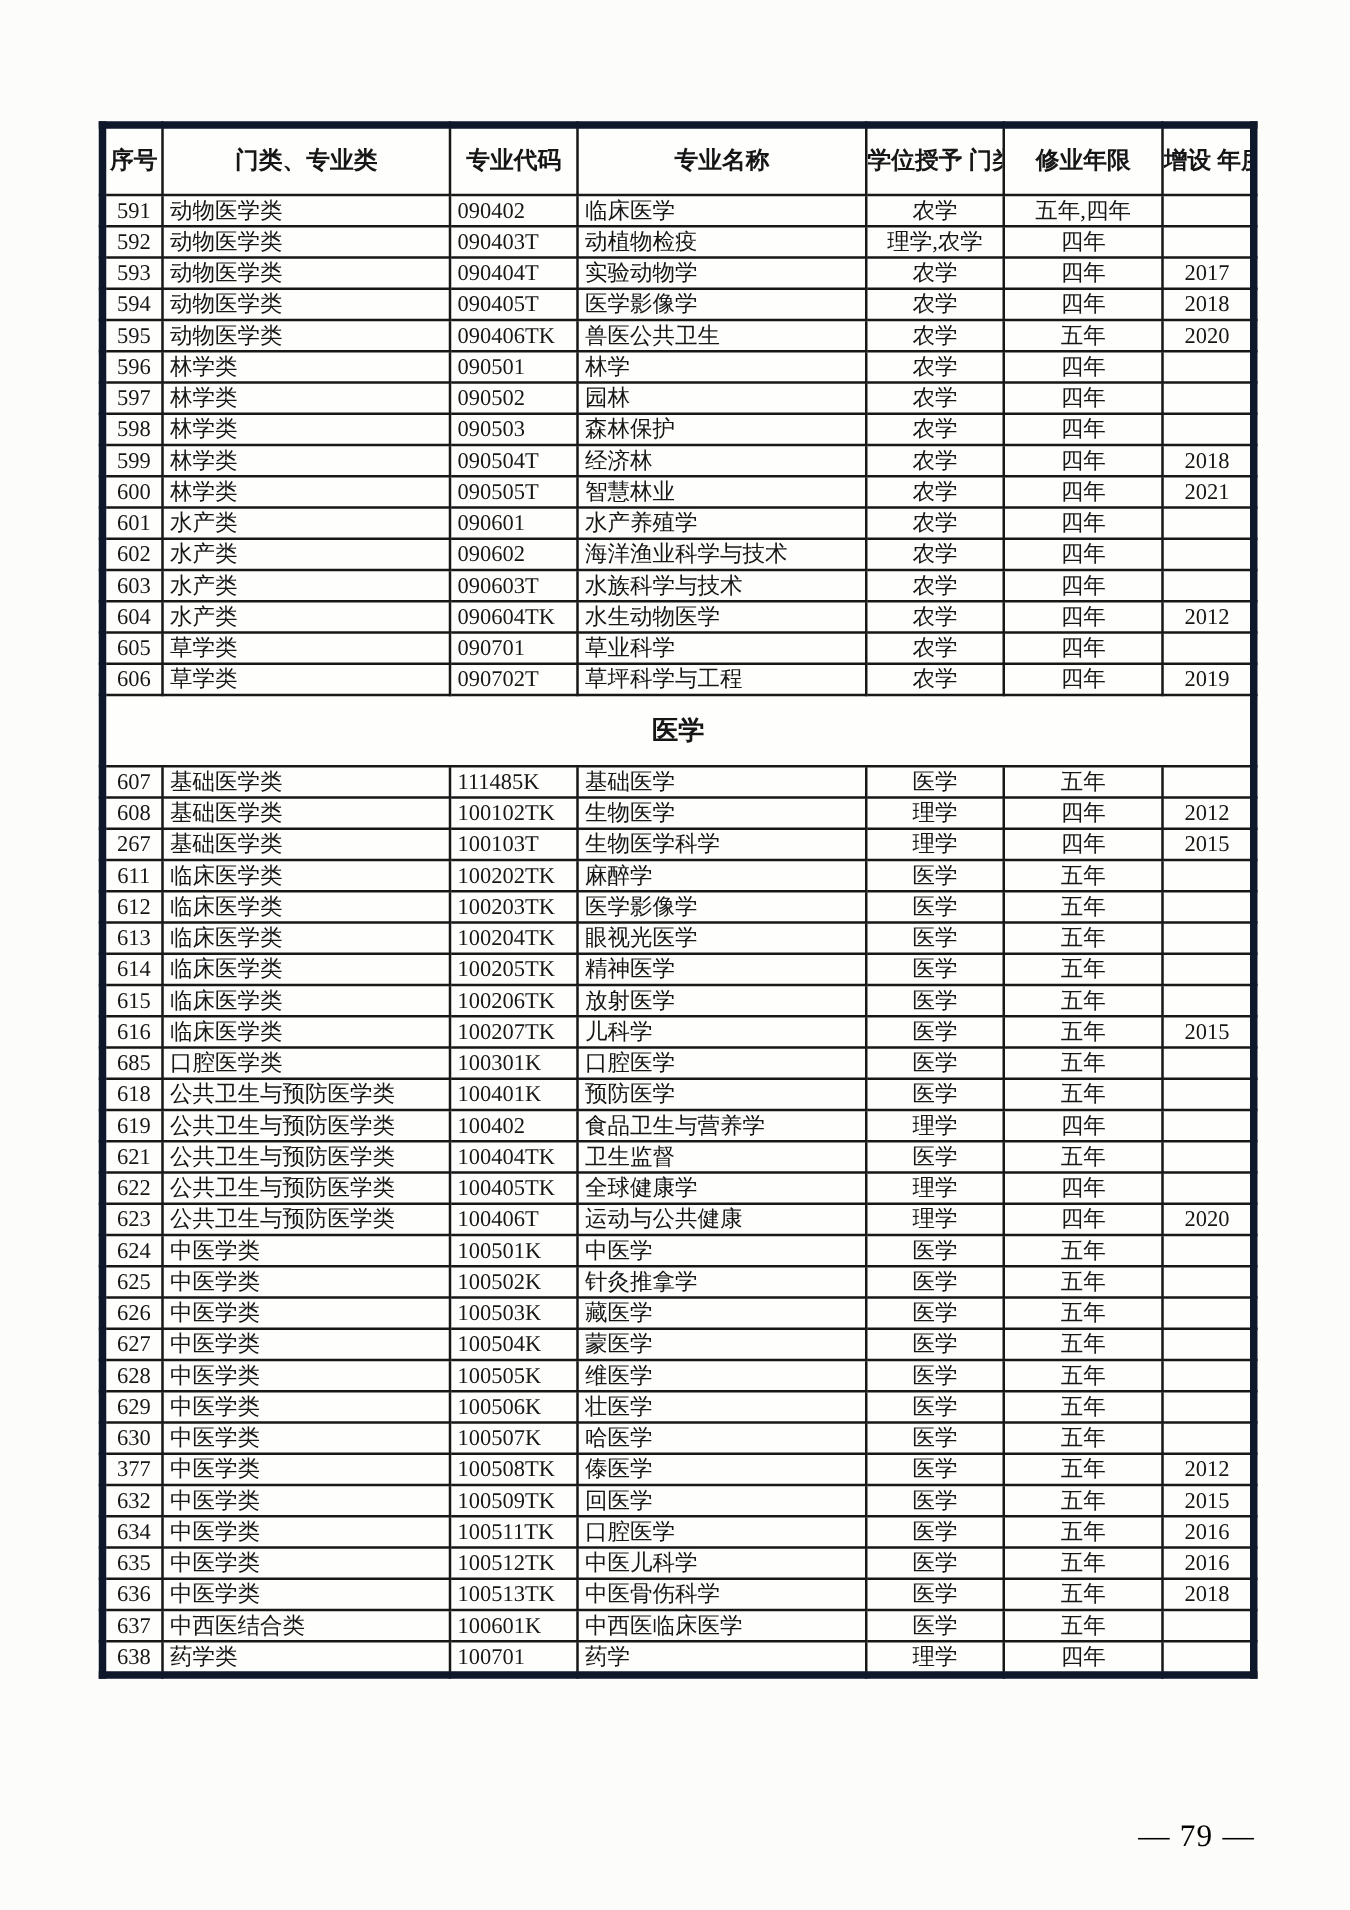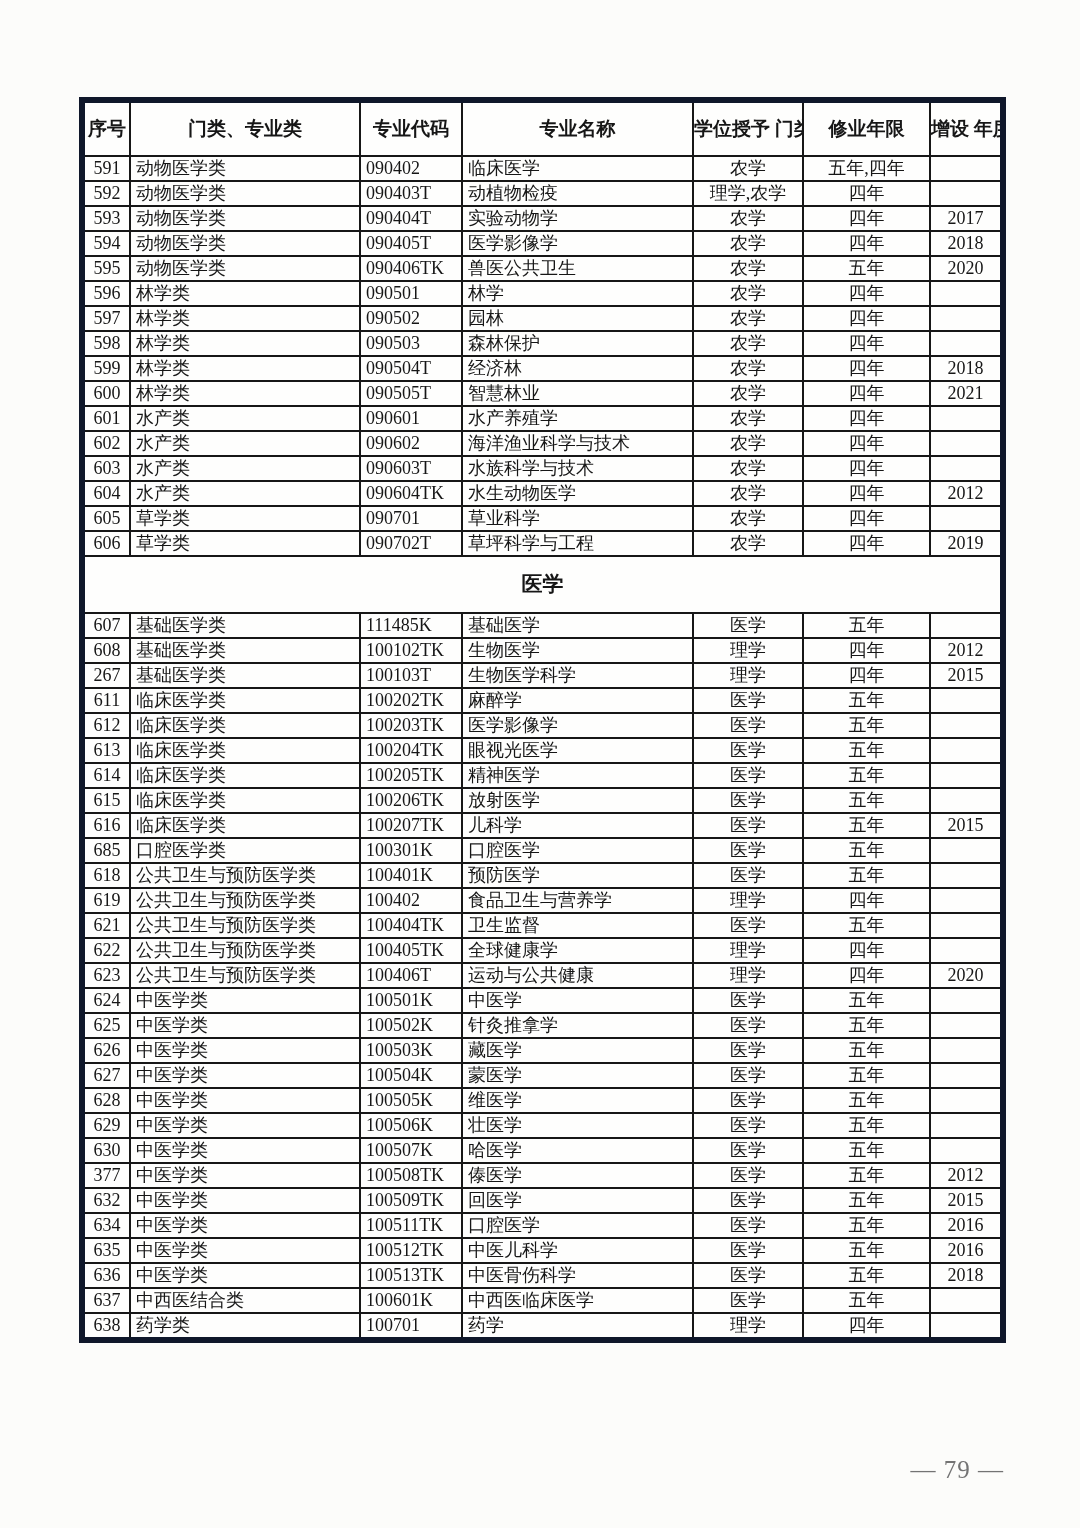--- a/index.html
+++ b/index.html
@@ -60,21 +60,21 @@
     font-size: 21px;
     font-weight: bold;
     text-align: center;
     vertical-align: middle;
   }
   .page-footer {
     position: absolute;
     top: 1456px;
     right: 76px;
     font-size: 25px;
-    color: #737373;
+    color: #000000;
     letter-spacing: 1px;
   }
 </style>
 </head>
 <body>
 
 <table class="majors-table">
   <colgroup>
     <col style="width:48px">
     <col style="width:230px">

